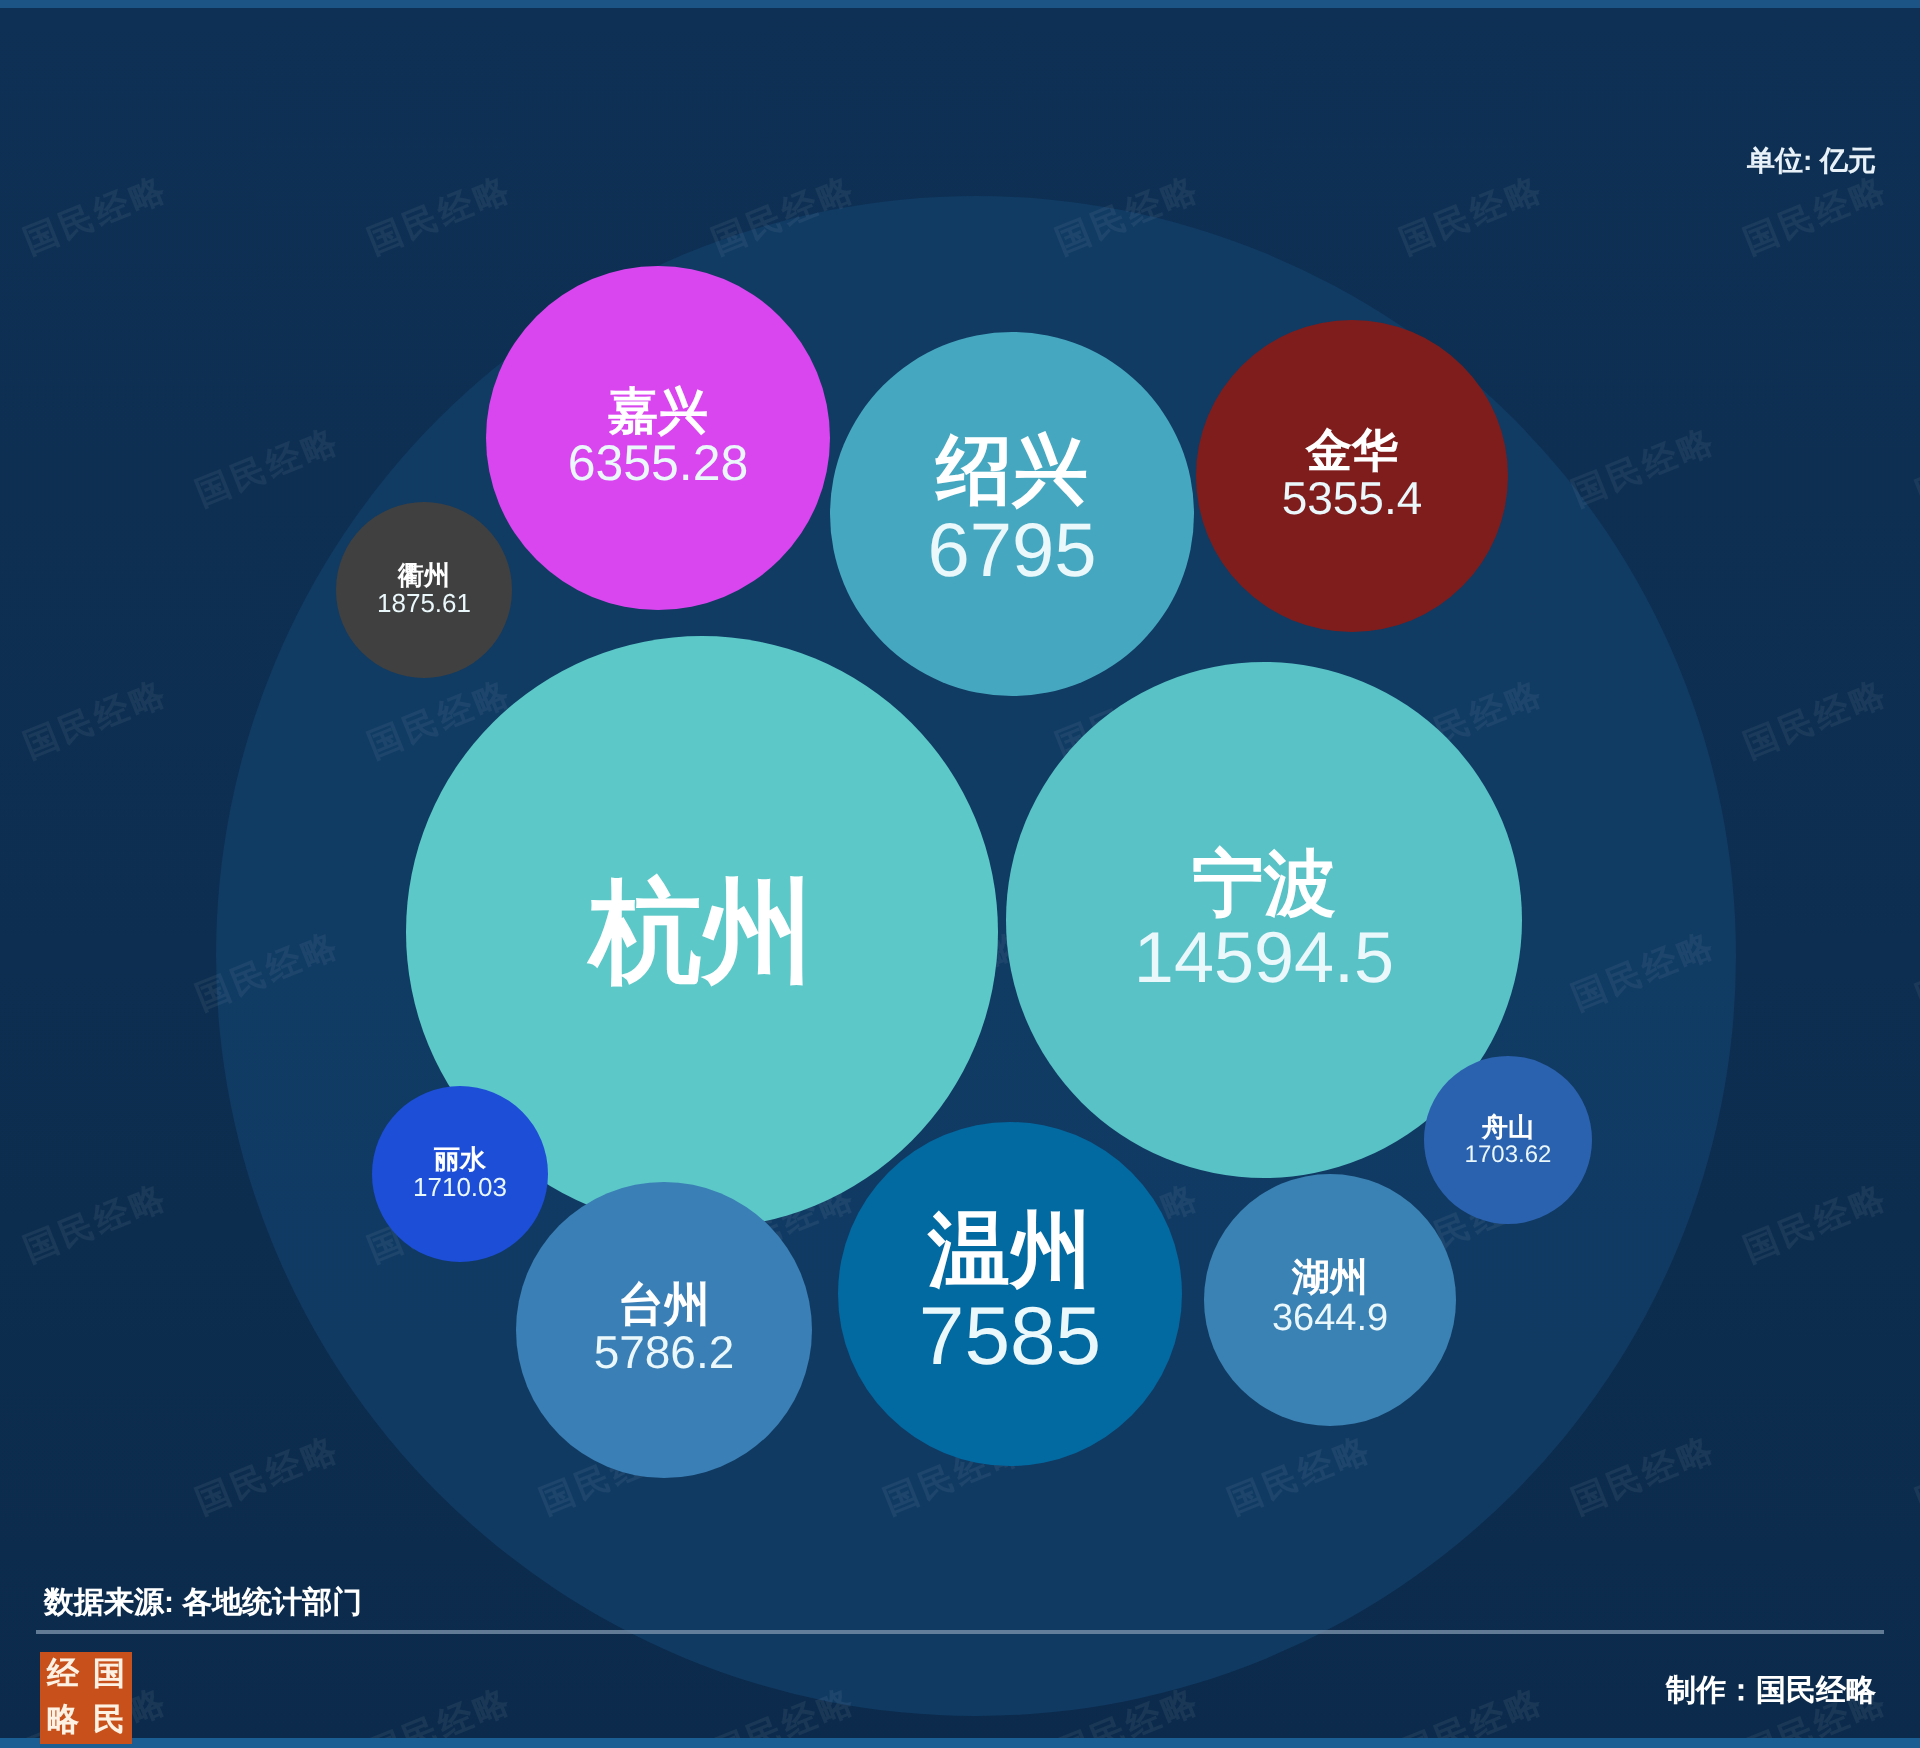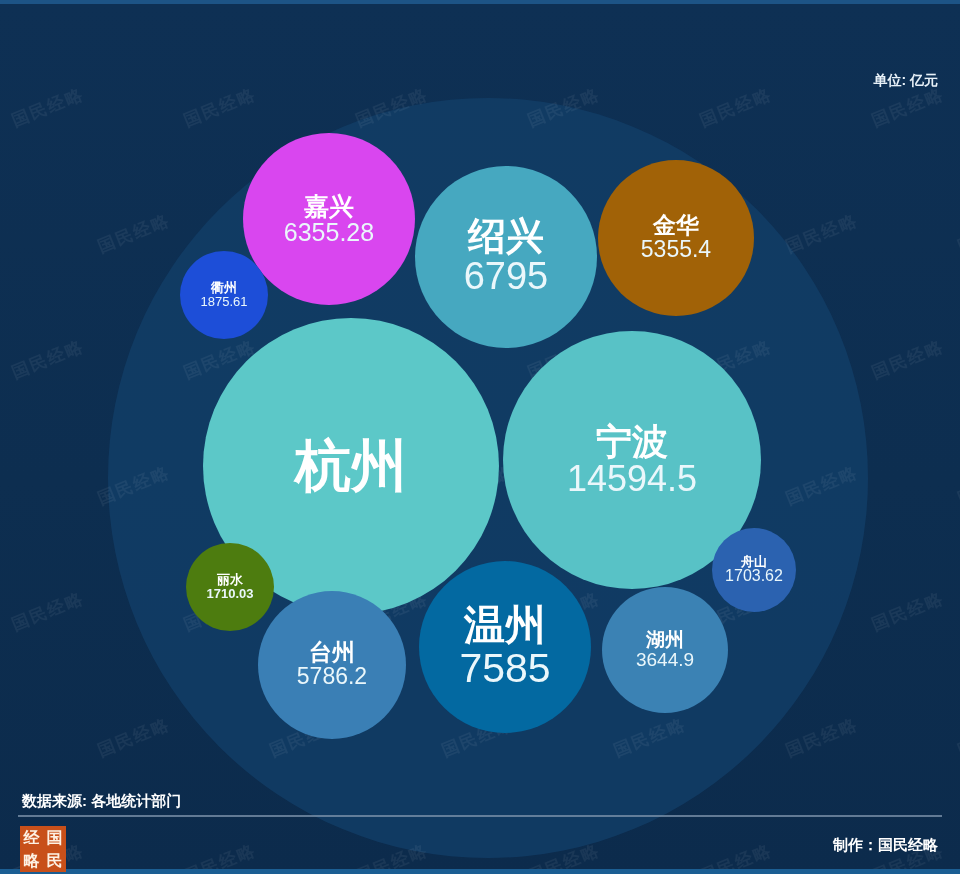--- a/index.html
+++ b/index.html
@@ -219,47 +219,47 @@
   <div class="bubble cyan" style="left: 243px; top: 133px; width: 172px; height: 172px; background: #d946ef;">
     <span class="b-name" style="font-size:25px;">嘉兴</span>
     <span class="b-value" style="font-size:25px;text-align:center;">6355.28</span>
   </div>
 
   <div class="bubble cyan" style="left: 415px; top: 166px; width: 182px; height: 182px; background: rgb(70, 168, 192); text-align: right;">
     <span class="b-name" style="font-size:38px;">绍兴</span>
     <span class="b-value" style="font-size:38px;">6795</span>
   </div>
 
-  <div class="bubble blue" style="left: 598px; top: 160px; width: 156px; height: 156px; background: #a16207;">
+  <div class="bubble blue" style="left: 598px; top: 160px; width: 156px; height: 156px; background: #7f1d1d;">
     <span class="b-name" style="font-size:23px;">金华</span>
     <span class="b-value" style="font-size:23px;">5355.4</span>
   </div>
 
-  <div class="bubble deep" style="left: 180px; top: 251px; width: 88px; height: 88px; background: #1d4ed8;">
+  <div class="bubble deep" style="left: 168px; top: 251px; width: 88px; height: 88px; background: #404040;">
     <span class="b-name" style="font-size:13px;">衢州</span>
     <span class="b-value" style="font-size:13px;">1875.61</span>
   </div>
 
   <div class="bubble teal" style="left: 203px; top: 318px; width: 296px; height: 296px; background: rgb(92, 200, 200);">
     <span class="b-name" style="font-size:56px;">杭州</span>
   </div>
 
   <div class="bubble teal2" style="left: 503px; top: 331px; width: 258px; height: 258px; background: rgb(88, 194, 198);">
     <span class="b-name" style="font-size:36px;">宁波</span>
     <span class="b-value" style="font-size:36px;">14594.5</span>
   </div>
 
   <div class="bubble deep2" style="left: 712px; top: 528px; width: 84px; height: 84px; background: rgb(43, 98, 176);">
     <span class="b-name" style="font-size:13px;">舟山</span>
-    <span class="b-value" style="font-size:16px;">1703.62</span>
-  </div>
-
-  <div class="bubble deep" style="left: 186px; top: 543px; width: 88px; height: 88px; background: #4d7c0f;">
+    <span class="b-value" style="font-size:12px;">1703.62</span>
+  </div>
+
+  <div class="bubble deep" style="left: 186px; top: 543px; width: 88px; height: 88px; background: #1d4ed8;">
     <span class="b-name" style="font-size:13px;">丽水</span>
-    <span class="b-value" style="font-size:13px;font-weight:bold;">1710.03</span>
+    <span class="b-value" style="font-size:13px;">1710.03</span>
   </div>
 
   <div class="bubble cyan2" style="left: 419px; top: 561px; width: 172px; height: 172px; background: #0369a1;">
     <span class="b-name" style="font-size:41px;">温州</span>
     <span class="b-value" style="font-size:41px;">7585</span>
   </div>
 
   <div class="bubble blue" style="left: 602px; top: 587px; width: 126px; height: 126px; background: rgb(59, 130, 180);">
     <span class="b-name" style="font-size:19px;">湖州</span>
     <span class="b-value" style="font-size:19px;">3644.9</span>

